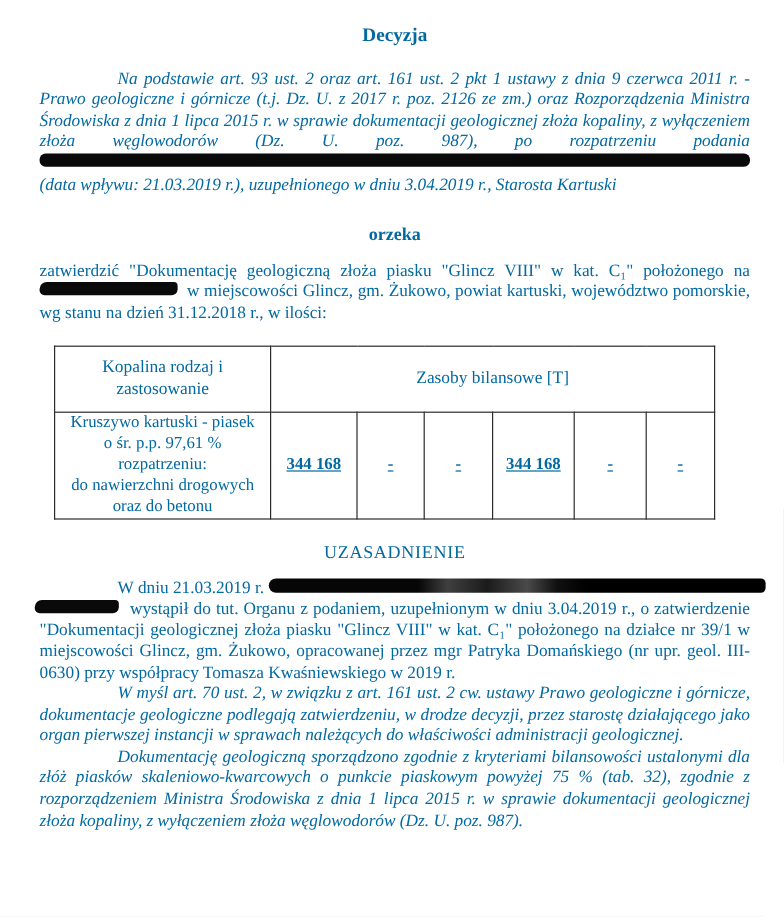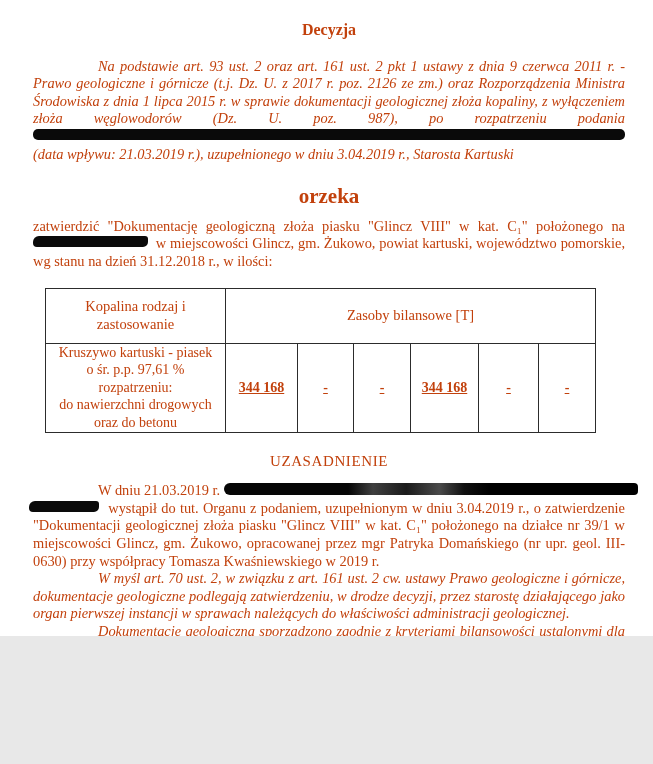--- a/index.html
+++ b/index.html
@@ -1,30 +1,30 @@
 <!DOCTYPE html>
 <html><head>
 <meta charset="utf-8">
 <style>
   html,body{margin:0;padding:0;background:#e8e8e8;}
   .page{
     position:relative;
-    width:653px;height:636px;
+    width:653px;height:764px;
     background:#ffffff;
     box-sizing:border-box;
     padding:18px 28px 0 33px;
     font-family:"Liberation Serif","DejaVu Serif",serif;
     font-size:14.4px;
     line-height:17.6px;
-    color:#c2410c;
+    color:#0369a1;
     overflow:hidden;
   }
   .h{text-align:center;}
   .h-decyzja{font-weight:bold;font-size:16px;margin:3px 0 19px 0;}
-  .h-orzeka{font-weight:bold;font-size:21px;margin:25px 0 12px 0;}
+  .h-orzeka{font-weight:bold;font-size:15px;margin:25px 0 12px 0;}
   .h-uzas{font-size:15px;letter-spacing:0.6px;margin:20px 0 12px 0;}
   p.para{margin:0;text-align:justify;}
   p.para.indent{text-indent:65px;font-style:italic;}
   .nowrap-line{white-space:nowrap;padding-left:65px;overflow:visible;}
   .redact{
     display:inline-block;
     background:#0a0a0a;
     height:11px;
     border-radius:6px 3px 5px 4px;
     vertical-align:baseline;

